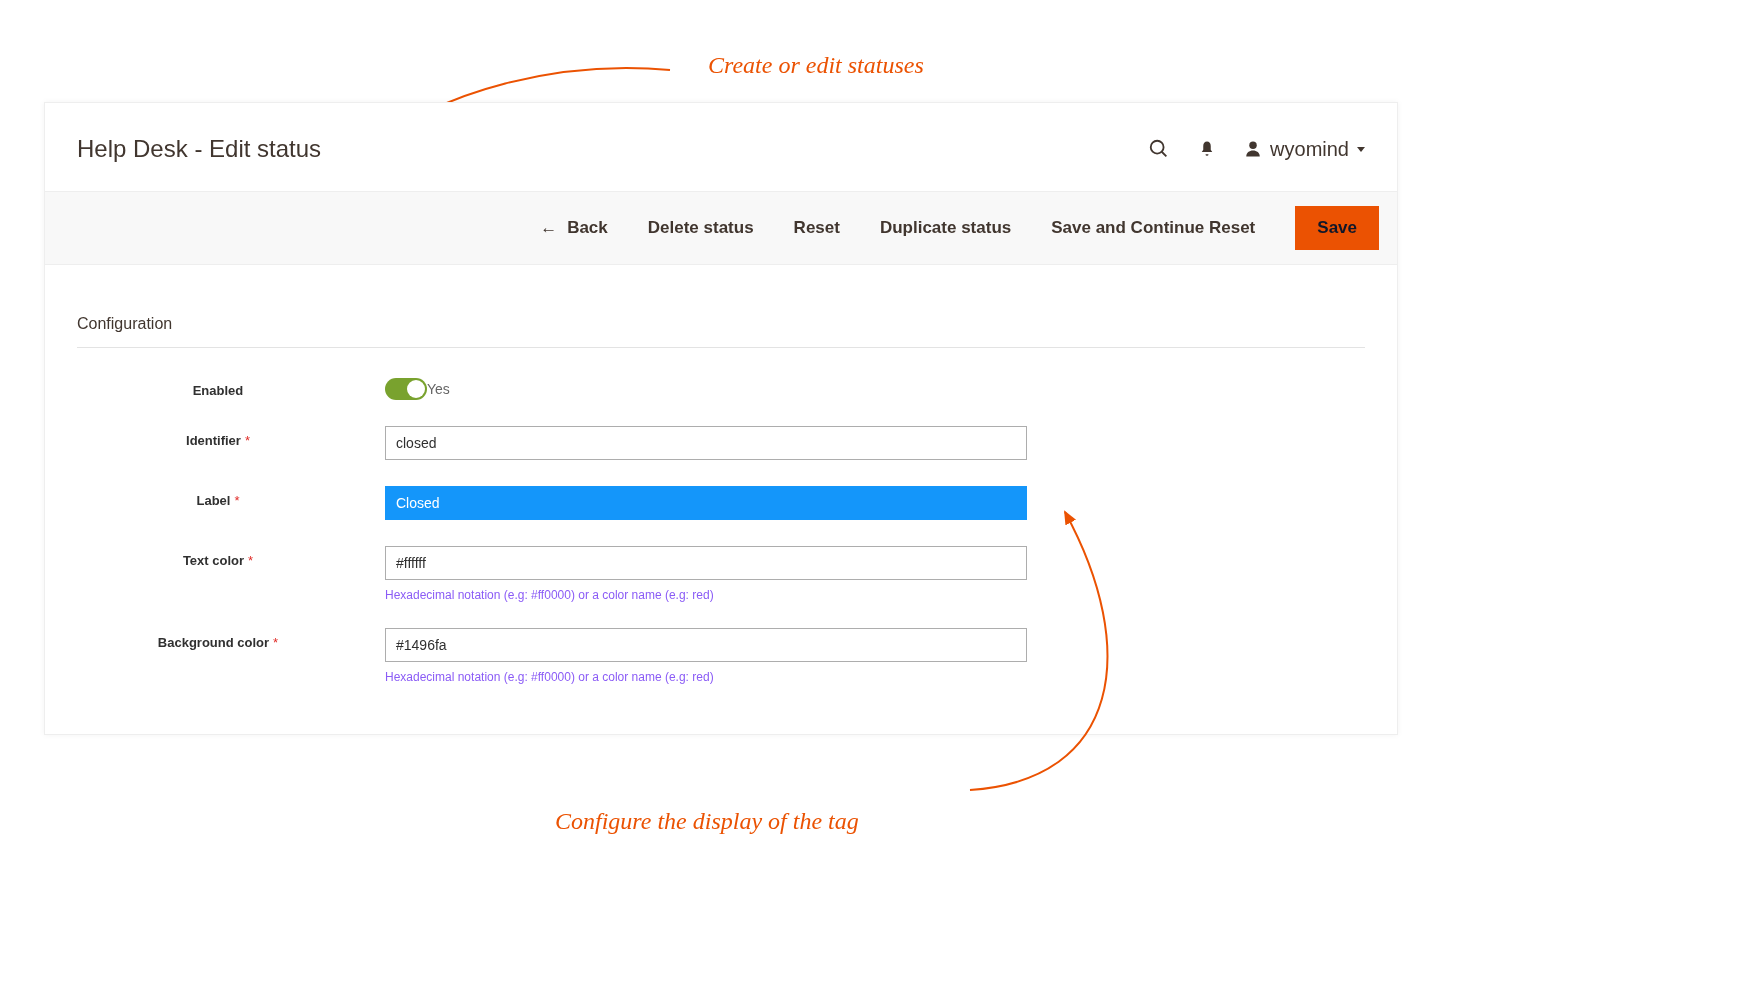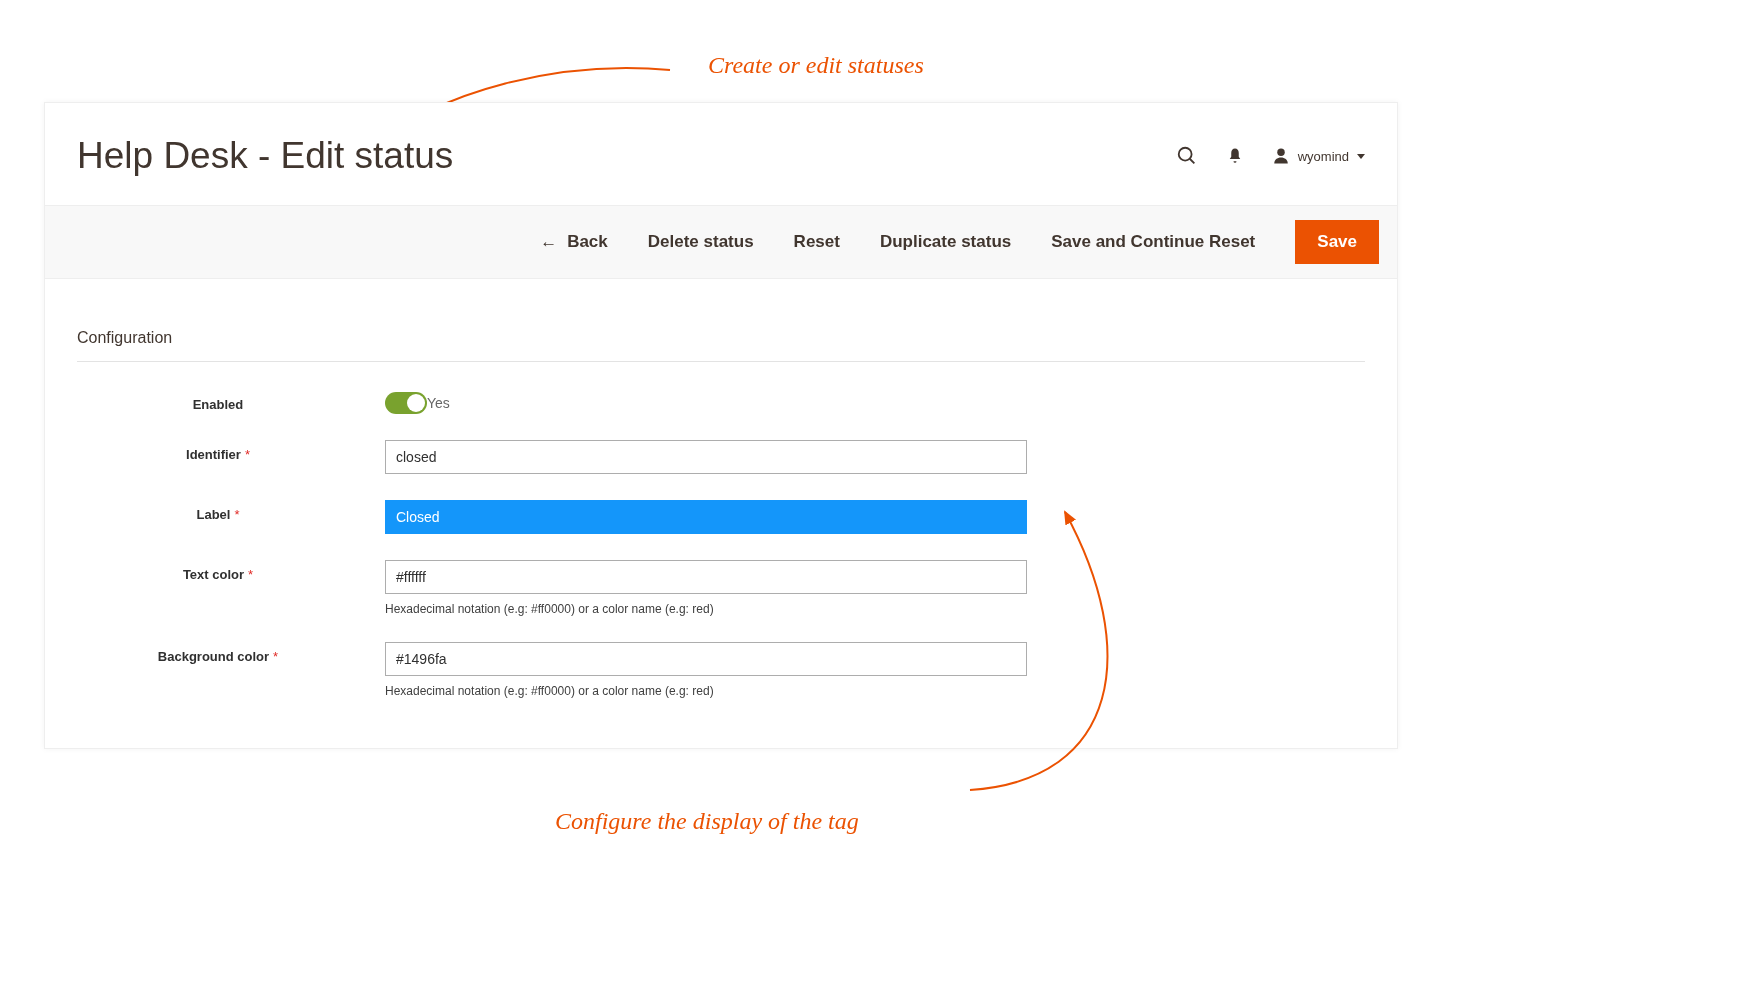--- a/index.html
+++ b/index.html
@@ -22,37 +22,37 @@
       box-shadow: 0 0 6px rgba(0,0,0,0.05);
     }
 
     .header-row {
       display: flex;
       justify-content: space-between;
       align-items: center;
       padding: 32px 32px 28px 32px;
     }
     .page-title {
-      font-size: 37px;
+      font-size: 24px;
       font-weight: 300;
       color: #41362f;
     }
     .header-icons {
       display: flex;
       align-items: center;
       gap: 28px;
     }
     .icon-btn { cursor: pointer; color: #41362f; display: inline-flex; align-items: center; }
     .user-menu {
       display: flex;
       align-items: center;
       gap: 8px;
       cursor: pointer;
       color: #41362f;
-      font-size: 13px;
+      font-size: 20px;
     }
     .caret-down {
       width: 0; height: 0;
       border-left: 4px solid transparent;
       border-right: 4px solid transparent;
       border-top: 5px solid #41362f;
     }
 
     .action-bar {
       background: #f8f8f8;
@@ -72,21 +72,21 @@
       display: inline-flex;
       align-items: center;
       gap: 10px;
     }
     .arrow-left {
       font-size: 17px;
       font-weight: 500;
     }
     .save-btn {
       background: #eb5202;
-      color: #ffffff;
+      color: #0f172a;
       font-size: 17px;
       font-weight: 600;
       padding: 12px 22px;
       cursor: pointer;
       border: none;
     }
 
     .section-title {
       font-size: 16px;
       font-weight: 300;
@@ -147,21 +147,21 @@
       font-family: inherit;
     }
     .text-input.highlight {
       background: #1496fa;
       color: #fff;
       border-color: #1496fa;
     }
 
     .hint {
       font-size: 12px;
-      color: #404040;
+      color: #8b5cf6;
       margin-top: 8px;
     }
 
     
     .annotation {
       position: absolute;
       font-family: "Segoe Script", "Comic Sans MS", cursive;
       font-style: italic;
       color: #eb5202;
       font-size: 24px;

